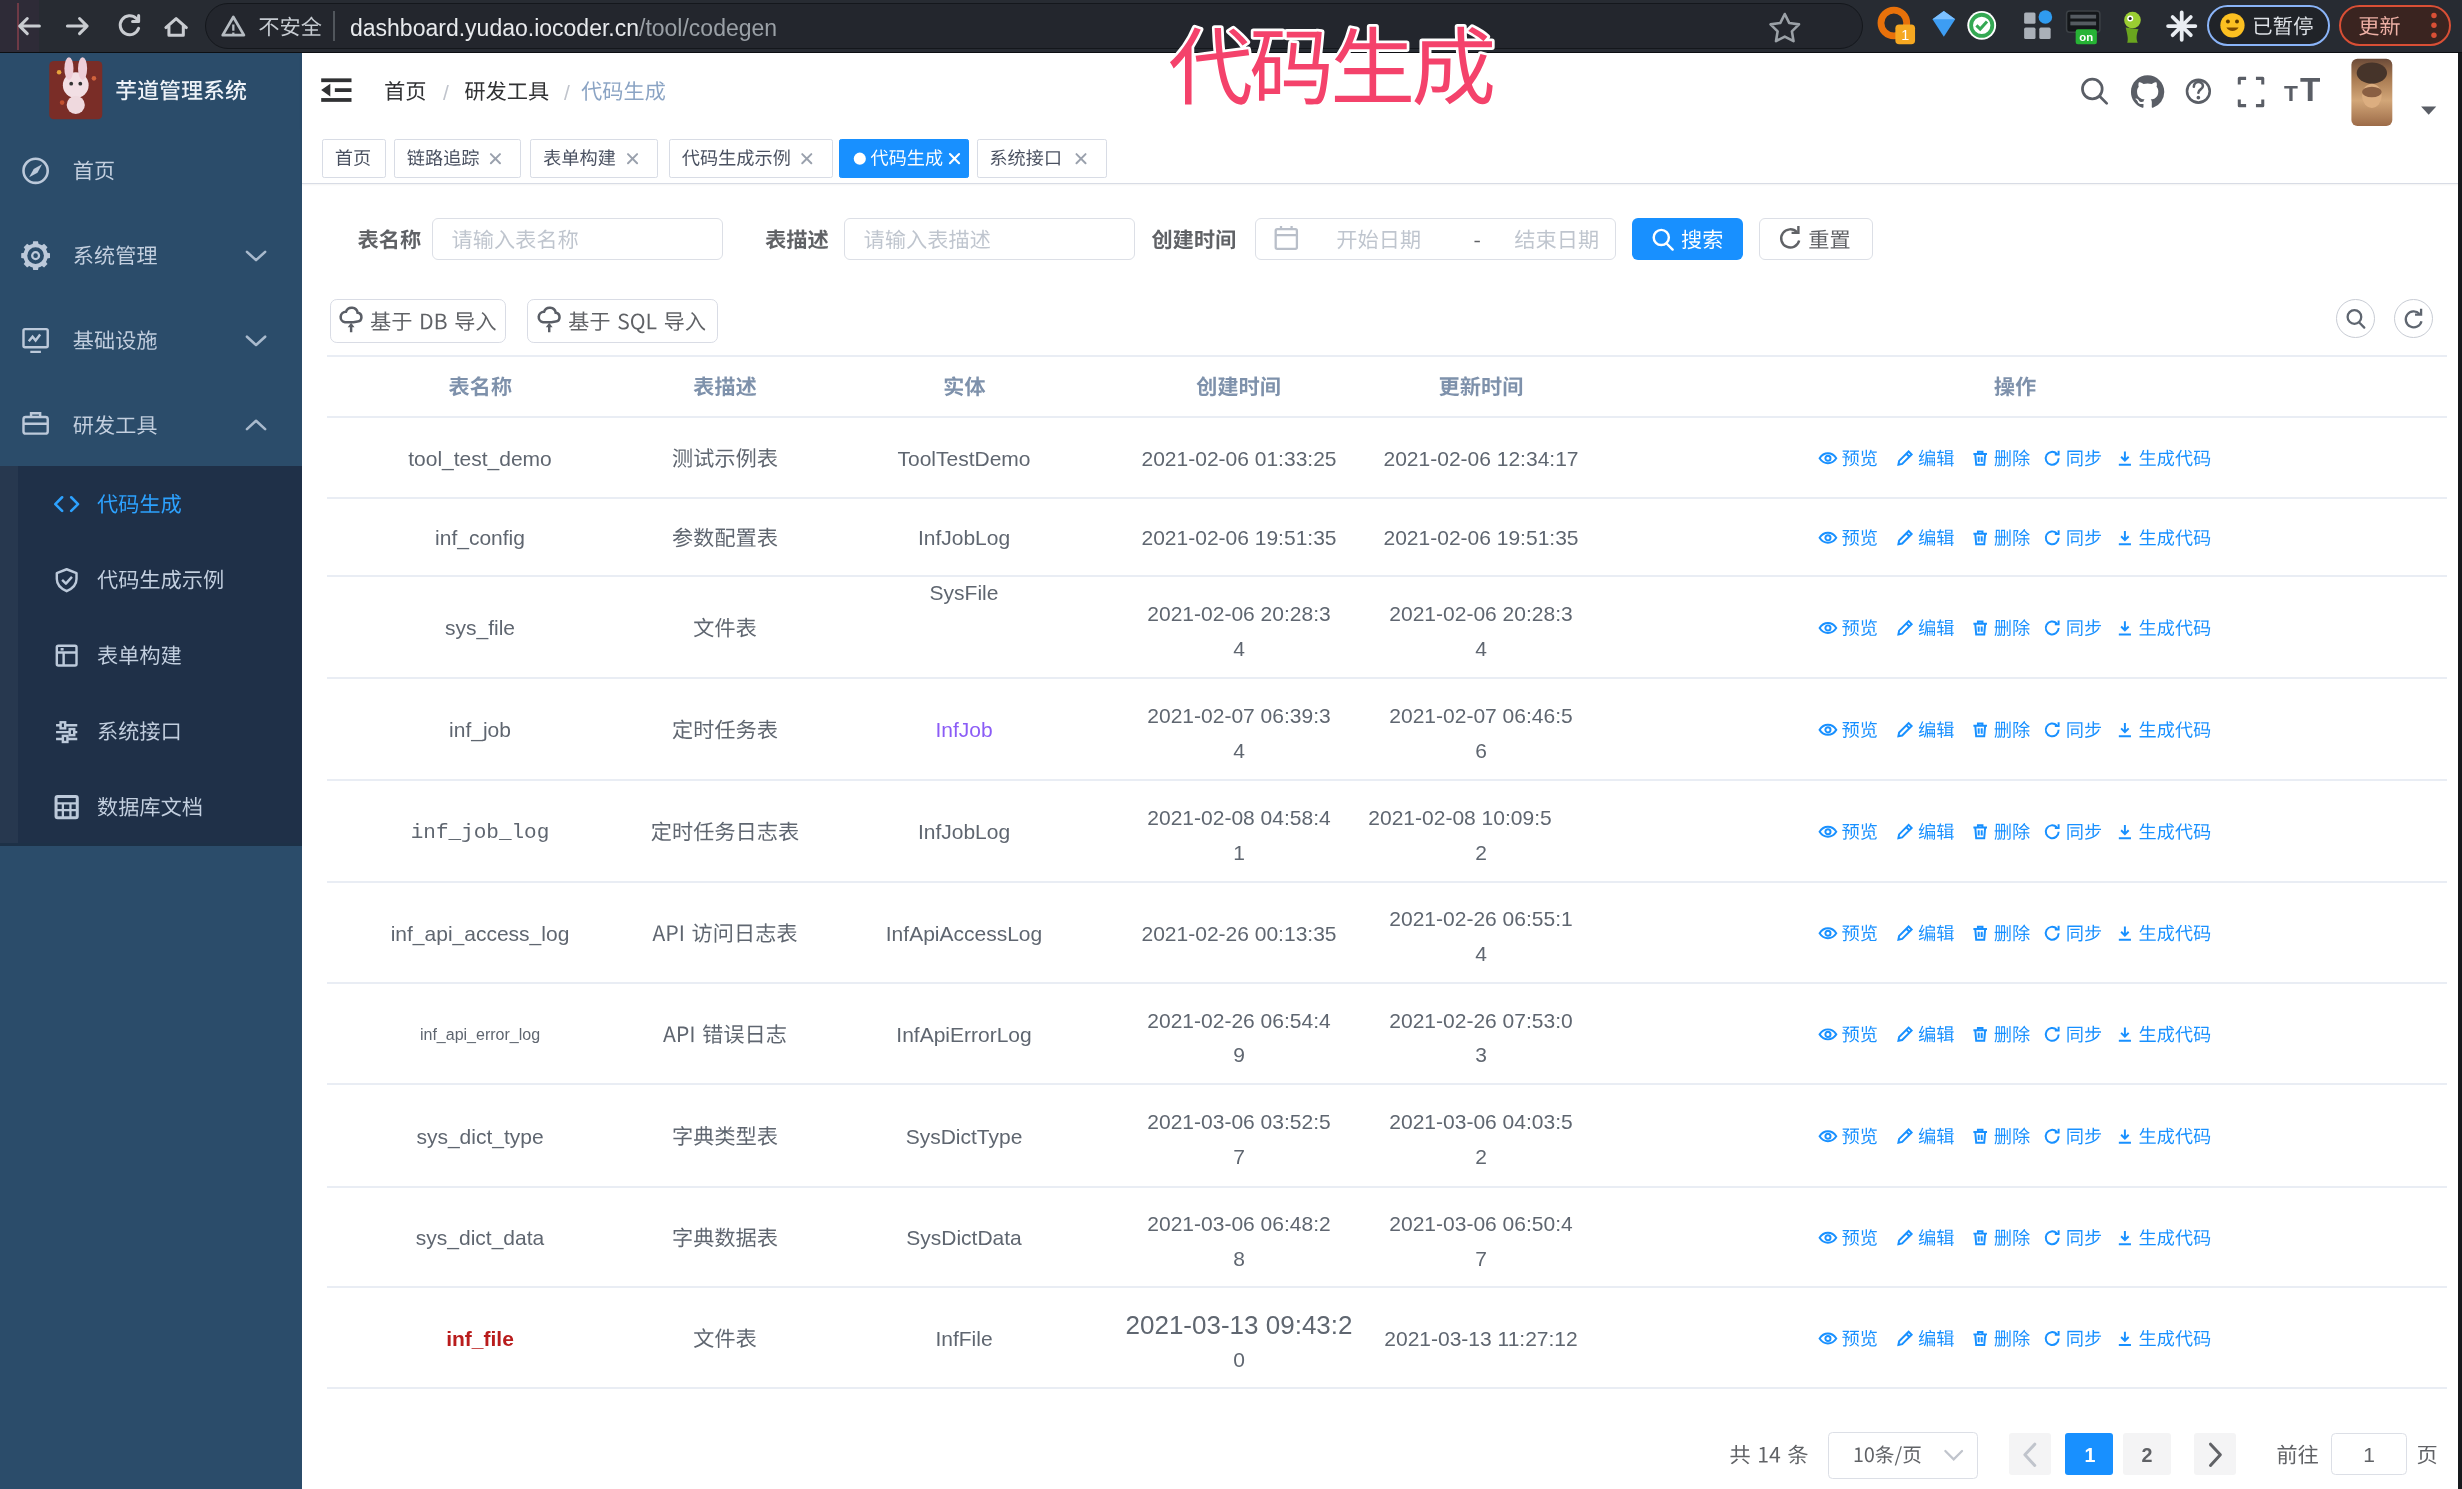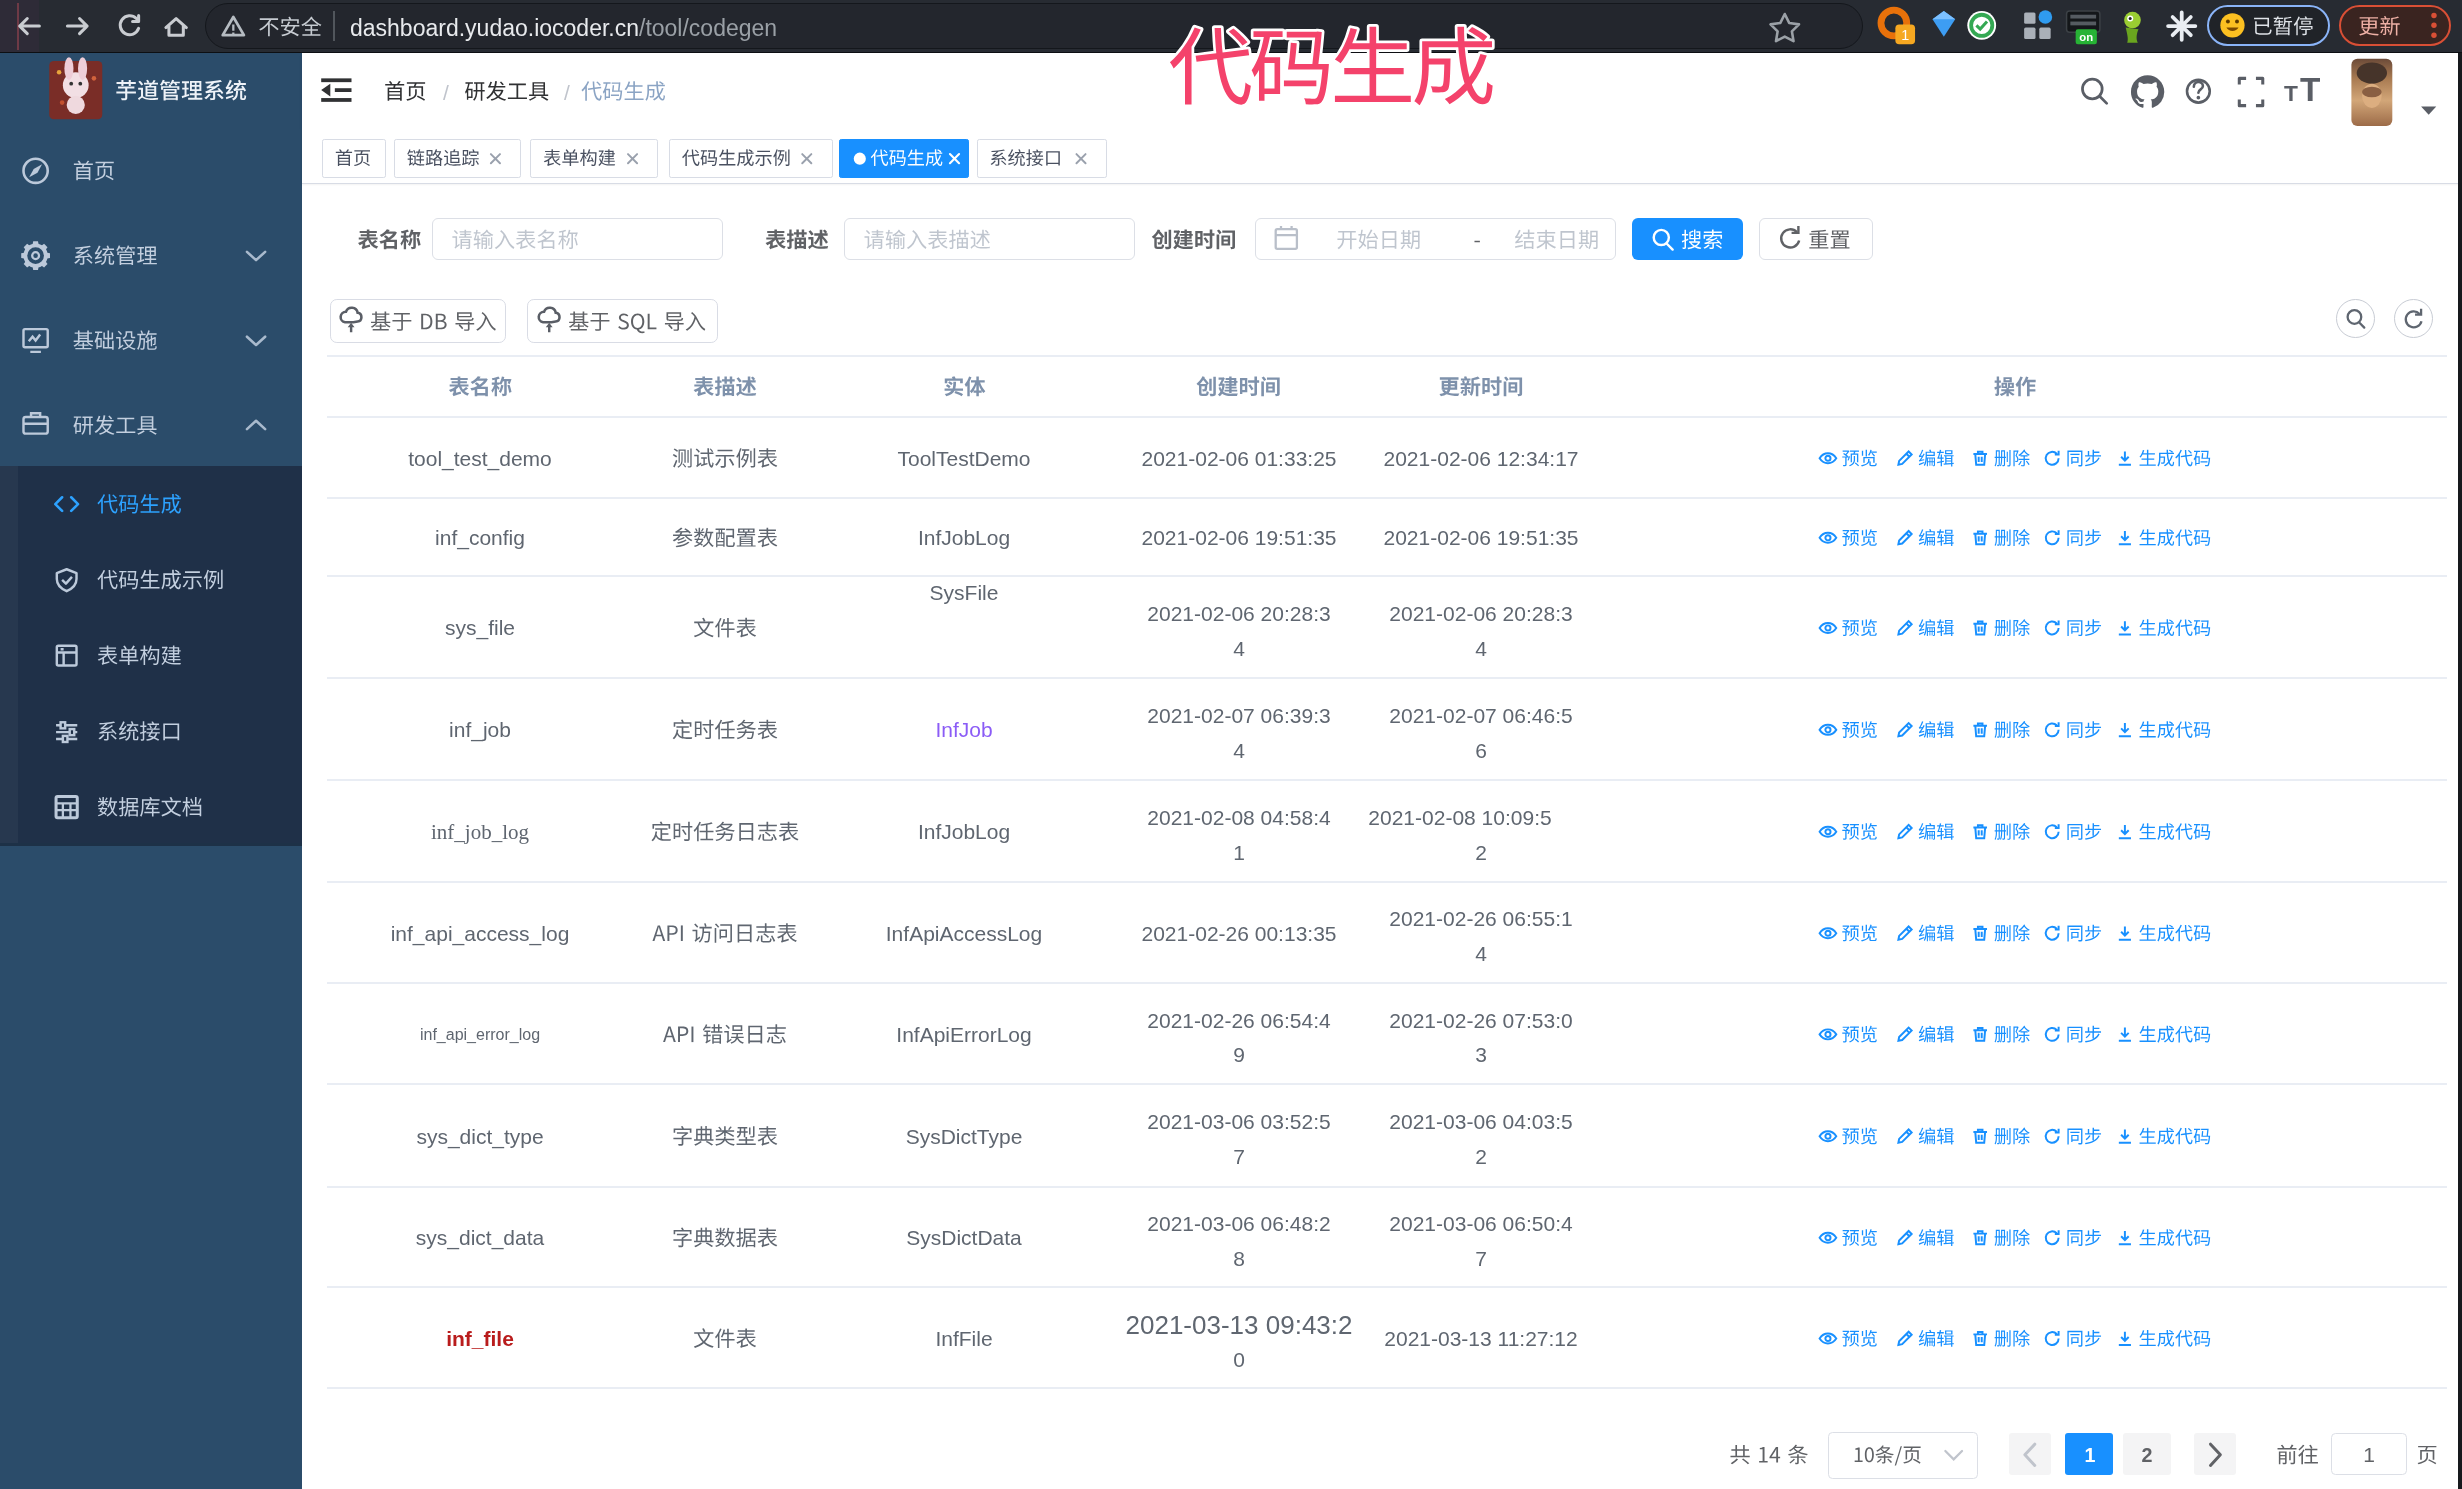--- a/index.html
+++ b/index.html
@@ -56,21 +56,21 @@
 <div style="position:absolute;left:1481px;top:614px;font-family:'Liberation Sans',sans-serif;font-size:21px;font-weight:normal;color:#5f6670;white-space:pre;letter-spacing:0;transform:translate(-50%,-50%);line-height:normal">2021-02-06 20:28:3</div>
 <div style="position:absolute;left:1481px;top:649px;font-family:'Liberation Sans',sans-serif;font-size:21px;font-weight:normal;color:#5f6670;white-space:pre;letter-spacing:0;transform:translate(-50%,-50%);line-height:normal">4</div>
 <div style="position:absolute;left:327px;top:677px;width:2120px;height:1.5px;background:#e9edf4"></div>
 <div style="position:absolute;left:480px;top:730px;font-family:'Liberation Sans',sans-serif;font-size:21px;font-weight:normal;color:#5f6670;white-space:pre;letter-spacing:0;transform:translate(-50%,-50%);line-height:normal">inf_job</div>
 <div style="position:absolute;left:964px;top:730px;font-family:'Liberation Sans',sans-serif;font-size:21px;font-weight:normal;color:#8b5cf6;white-space:pre;letter-spacing:0;transform:translate(-50%,-50%);line-height:normal">InfJob</div>
 <div style="position:absolute;left:1239px;top:716px;font-family:'Liberation Sans',sans-serif;font-size:21px;font-weight:normal;color:#5f6670;white-space:pre;letter-spacing:0;transform:translate(-50%,-50%);line-height:normal">2021-02-07 06:39:3</div>
 <div style="position:absolute;left:1239px;top:751px;font-family:'Liberation Sans',sans-serif;font-size:21px;font-weight:normal;color:#5f6670;white-space:pre;letter-spacing:0;transform:translate(-50%,-50%);line-height:normal">4</div>
 <div style="position:absolute;left:1481px;top:716px;font-family:'Liberation Sans',sans-serif;font-size:21px;font-weight:normal;color:#5f6670;white-space:pre;letter-spacing:0;transform:translate(-50%,-50%);line-height:normal">2021-02-07 06:46:5</div>
 <div style="position:absolute;left:1481px;top:751px;font-family:'Liberation Sans',sans-serif;font-size:21px;font-weight:normal;color:#5f6670;white-space:pre;letter-spacing:0;transform:translate(-50%,-50%);line-height:normal">6</div>
 <div style="position:absolute;left:327px;top:779px;width:2120px;height:1.5px;background:#e9edf4"></div>
-<div style="position:absolute;left:480px;top:832px;font-family:Liberation Serif, serif;font-size:21px;font-weight:normal;color:#5f6670;white-space:pre;letter-spacing:0;transform:translate(-50%,-50%);line-height:normal">inf_job_log</div>
+<div style="position:absolute;left:480px;top:832px;font-family:Liberation Mono, monospace;font-size:21px;font-weight:normal;color:#5f6670;white-space:pre;letter-spacing:0;transform:translate(-50%,-50%);line-height:normal">inf_job_log</div>
 <div style="position:absolute;left:964px;top:832px;font-family:'Liberation Sans',sans-serif;font-size:21px;font-weight:normal;color:#5f6670;white-space:pre;letter-spacing:0;transform:translate(-50%,-50%);line-height:normal">InfJobLog</div>
 <div style="position:absolute;left:1239px;top:818px;font-family:'Liberation Sans',sans-serif;font-size:21px;font-weight:normal;color:#5f6670;white-space:pre;letter-spacing:0;transform:translate(-50%,-50%);line-height:normal">2021-02-08 04:58:4</div>
 <div style="position:absolute;left:1239px;top:853px;font-family:'Liberation Sans',sans-serif;font-size:21px;font-weight:normal;color:#5f6670;white-space:pre;letter-spacing:0;transform:translate(-50%,-50%);line-height:normal">1</div>
 <div style="position:absolute;left:1460px;top:818px;font-family:'Liberation Sans',sans-serif;font-size:21px;font-weight:normal;color:#5f6670;white-space:pre;letter-spacing:0;transform:translate(-50%,-50%);line-height:normal">2021-02-08 10:09:5</div>
 <div style="position:absolute;left:1481px;top:853px;font-family:'Liberation Sans',sans-serif;font-size:21px;font-weight:normal;color:#5f6670;white-space:pre;letter-spacing:0;transform:translate(-50%,-50%);line-height:normal">2</div>
 <div style="position:absolute;left:327px;top:881px;width:2120px;height:1.5px;background:#e9edf4"></div>
 <div style="position:absolute;left:480px;top:934px;font-family:'Liberation Sans',sans-serif;font-size:21px;font-weight:normal;color:#5f6670;white-space:pre;letter-spacing:0;transform:translate(-50%,-50%);line-height:normal">inf_api_access_log</div>
 <div style="position:absolute;left:964px;top:934px;font-family:'Liberation Sans',sans-serif;font-size:21px;font-weight:normal;color:#5f6670;white-space:pre;letter-spacing:0;transform:translate(-50%,-50%);line-height:normal">InfApiAccessLog</div>
 <div style="position:absolute;left:1239px;top:934px;font-family:'Liberation Sans',sans-serif;font-size:21px;font-weight:normal;color:#5f6670;white-space:pre;letter-spacing:0;transform:translate(-50%,-50%);line-height:normal">2021-02-26 00:13:35</div>
 <div style="position:absolute;left:1481px;top:919px;font-family:'Liberation Sans',sans-serif;font-size:21px;font-weight:normal;color:#5f6670;white-space:pre;letter-spacing:0;transform:translate(-50%,-50%);line-height:normal">2021-02-26 06:55:1</div>

